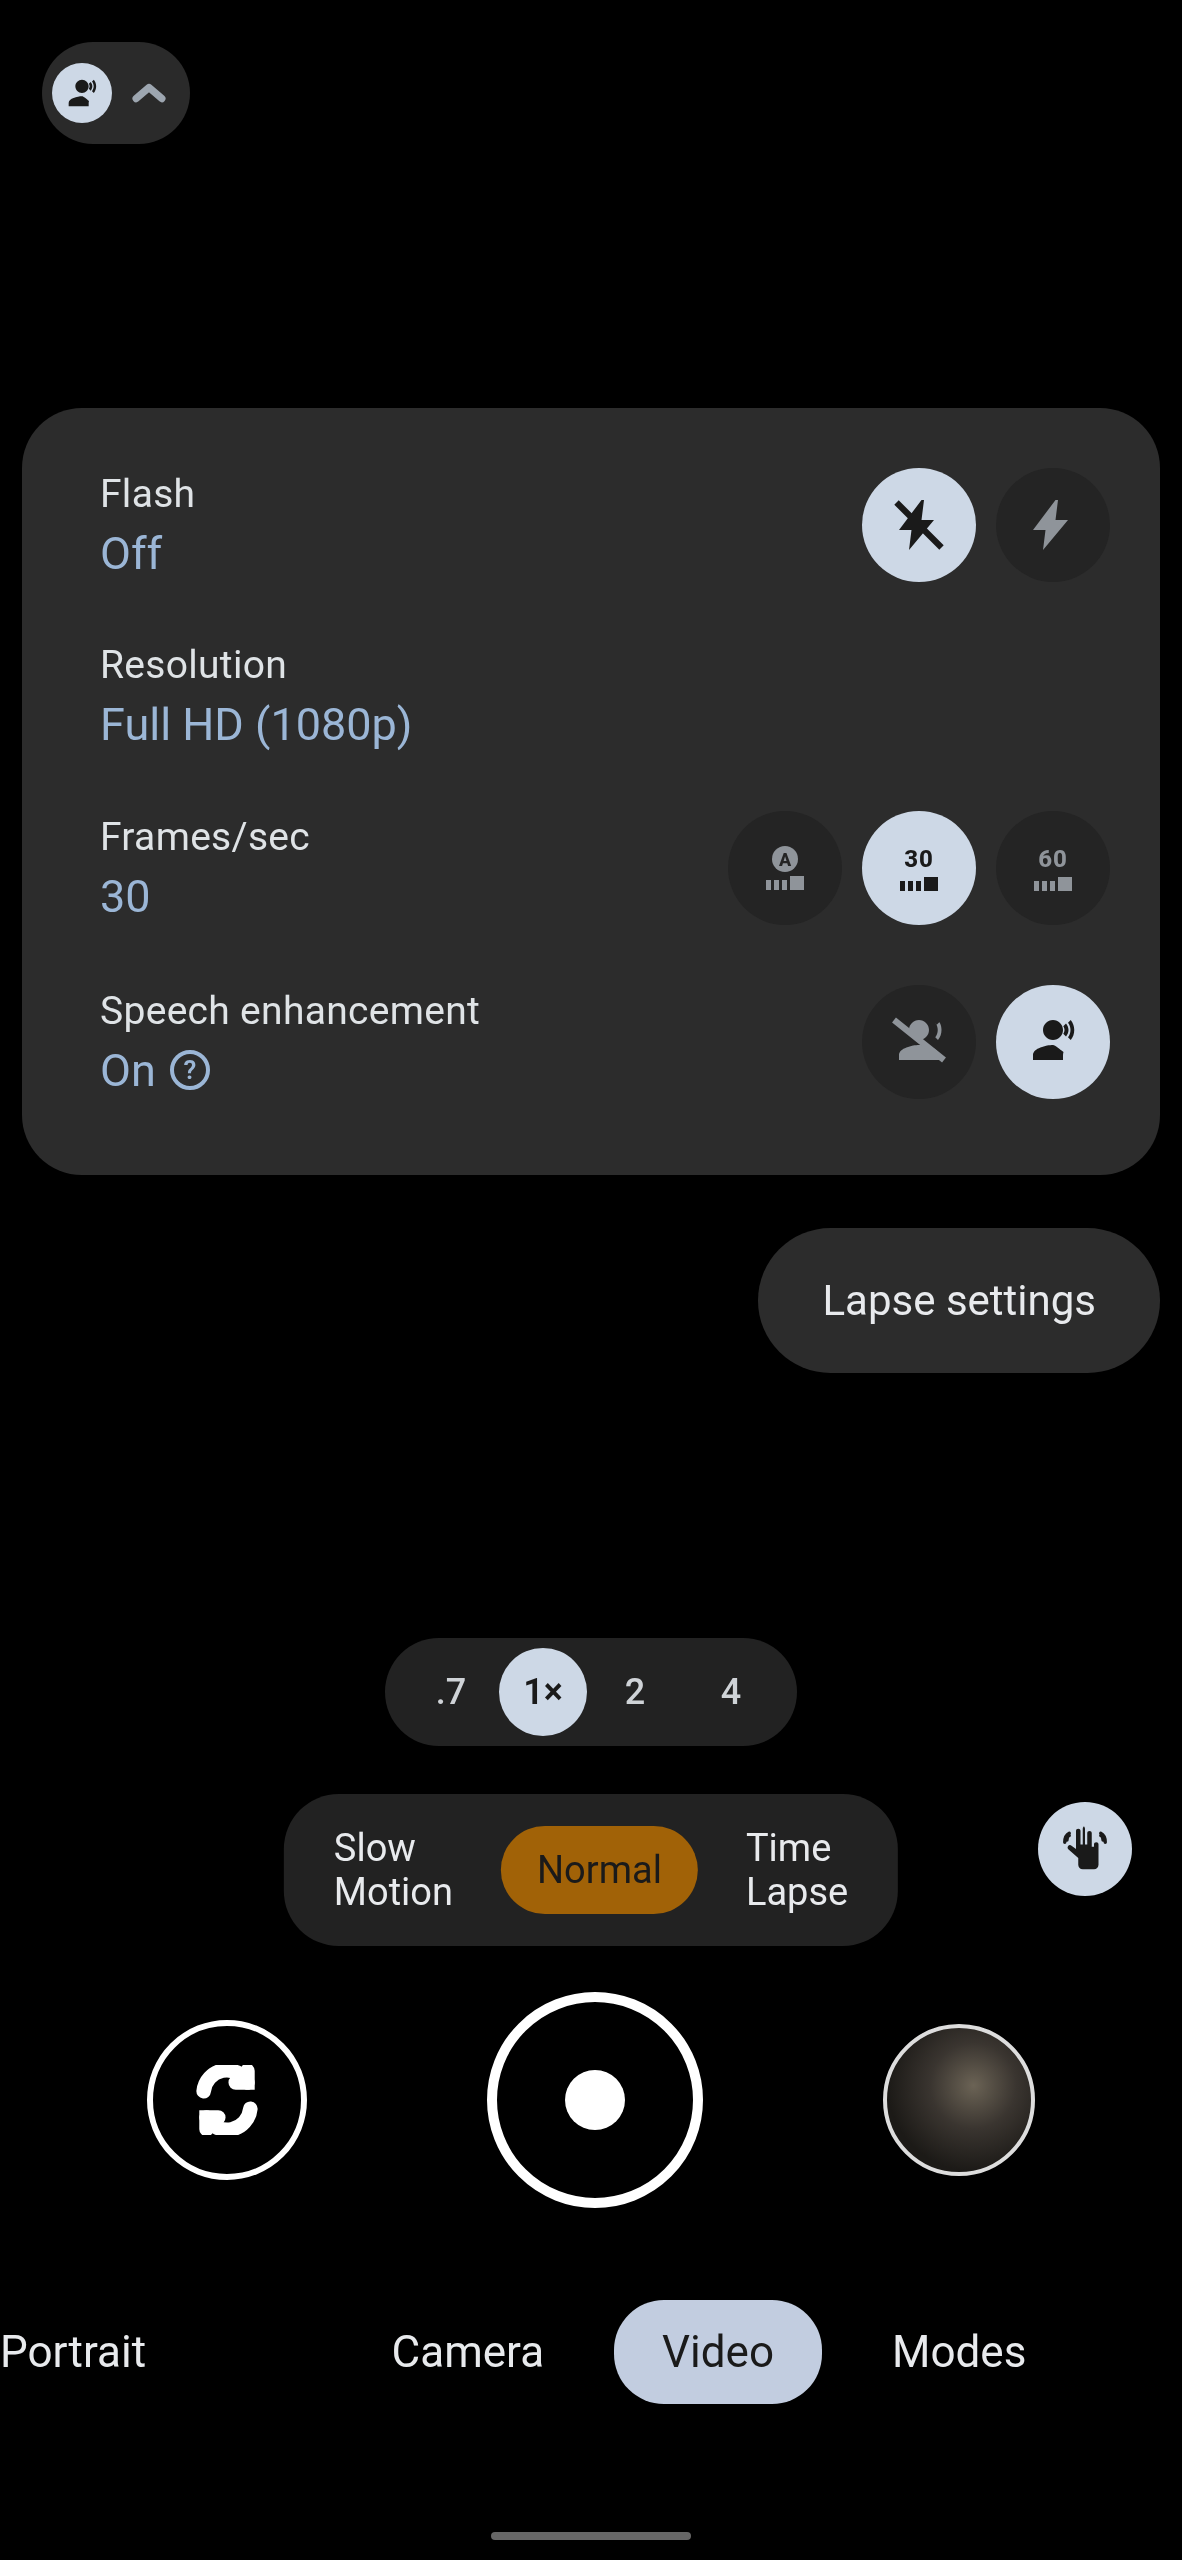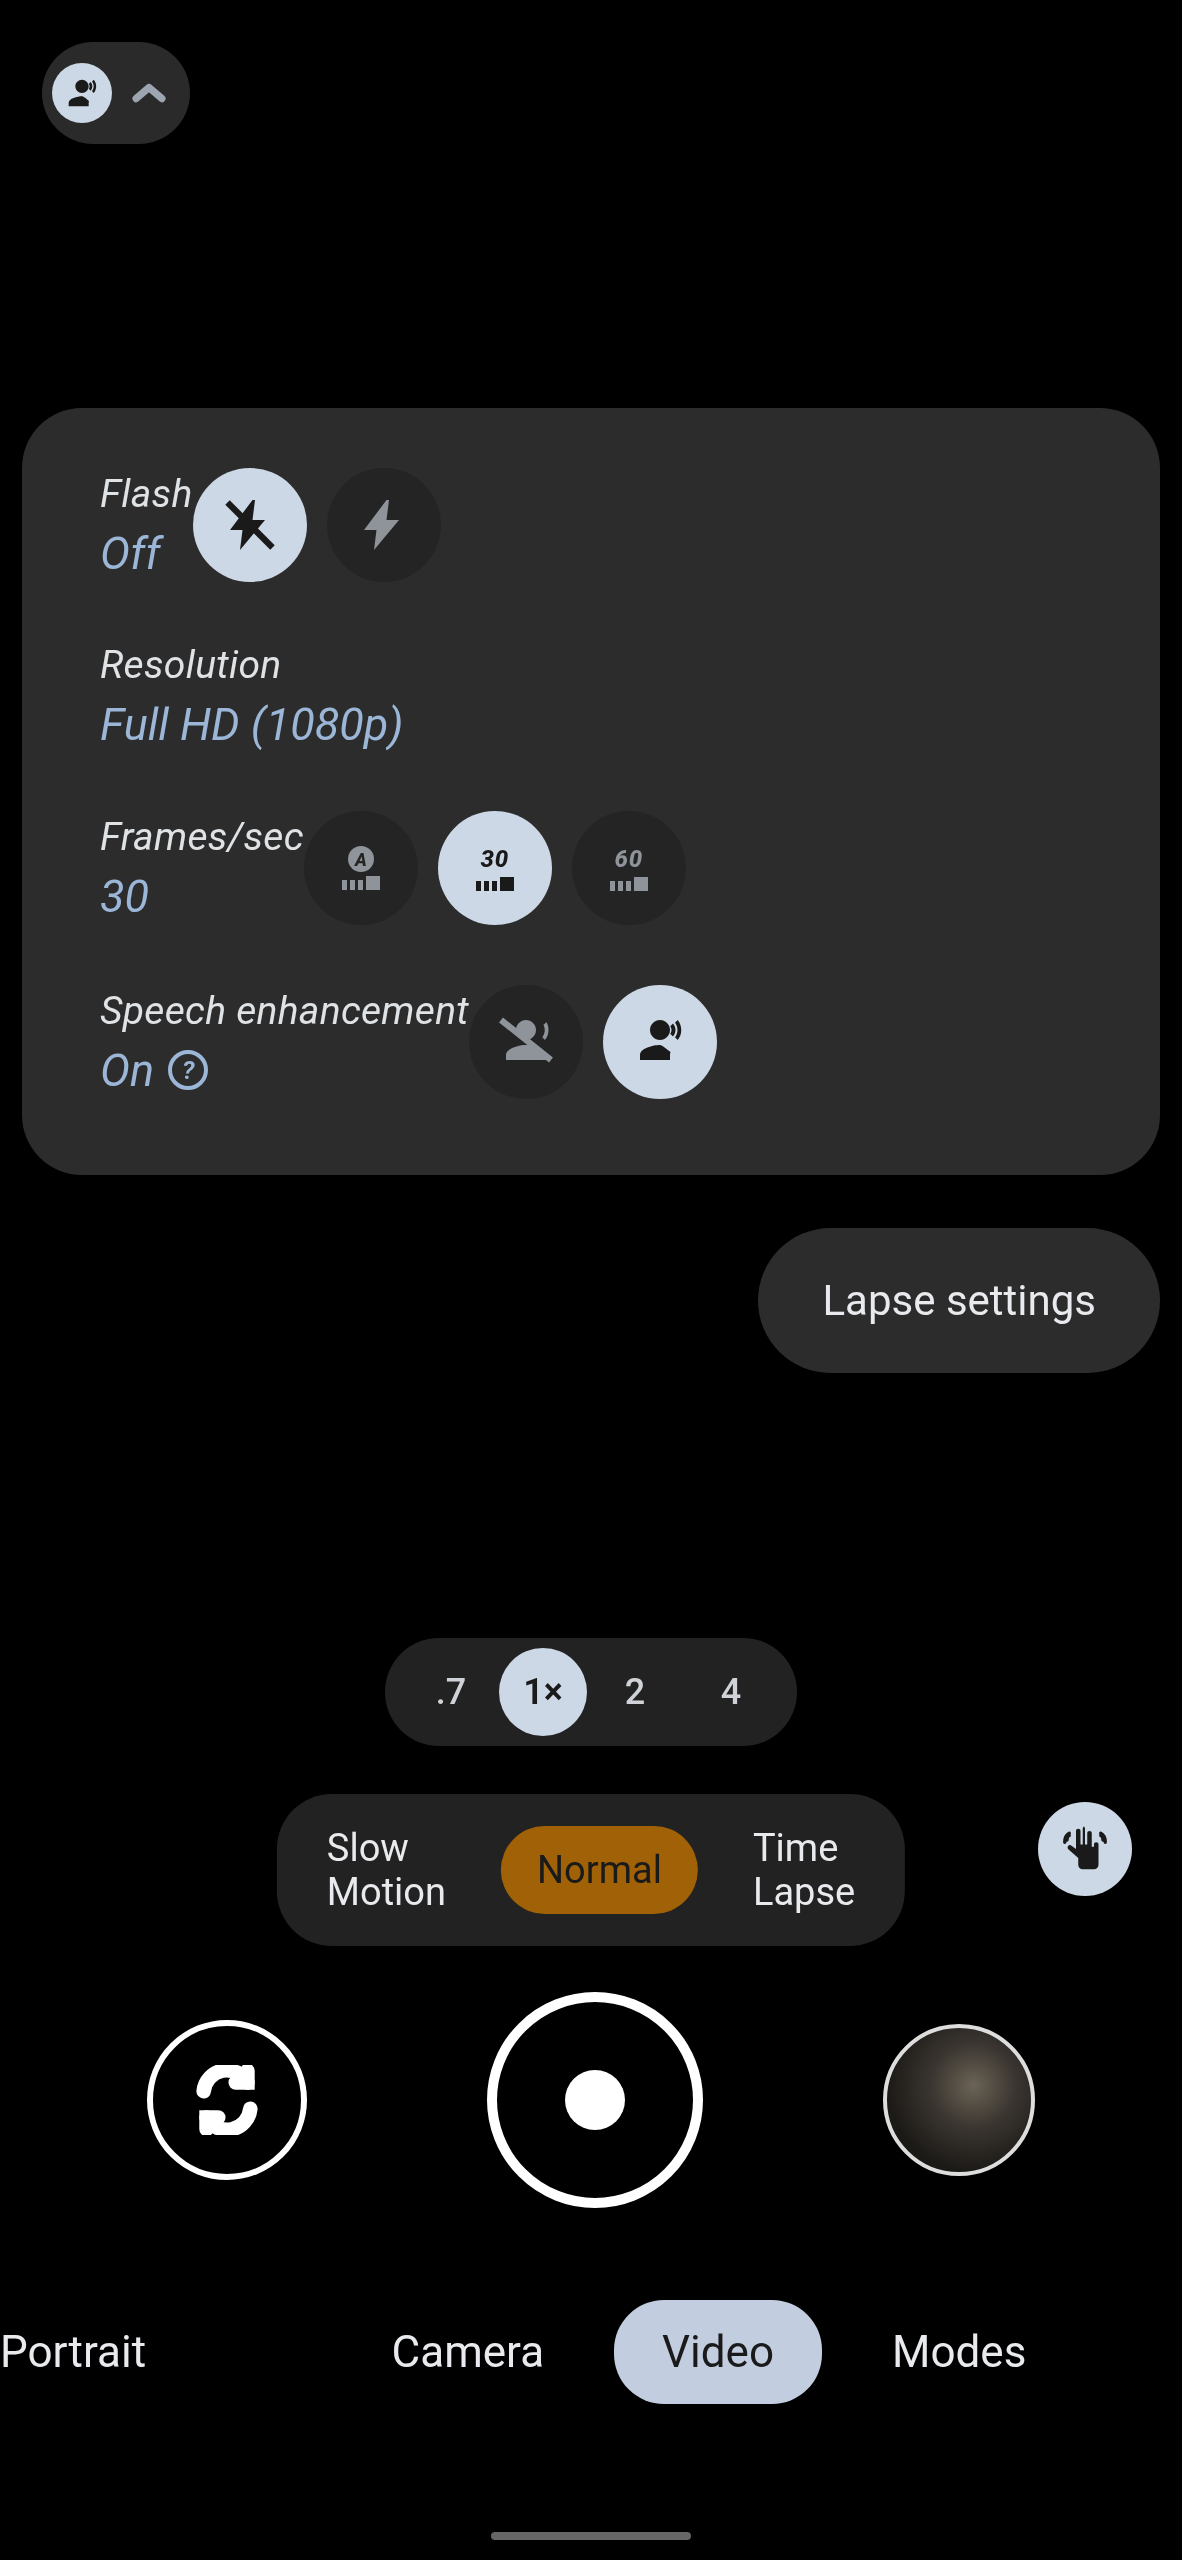--- a/index.html
+++ b/index.html
@@ -38,22 +38,22 @@
     top: 408px;
     left: 22px;
     right: 22px;
     background: #2c2c2c;
     border-radius: 60px;
     padding: 60px 50px 60px 78px;
   }
   .row {
     display: flex;
     align-items: center;
+    justify-content: space-between;
     margin-bottom: 60px;
-    font-style: italic;
   }
   .row:last-child { margin-bottom: 16px; }
   .row .labels { display:flex; flex-direction:column; gap:10px; }
   .row .name { color: #dfe3e6; font-size: 39px; letter-spacing: 0.3px; }
   .row .val { color: #9bb6d6; font-size: 45px; }
   .row .val-line { display:flex; align-items:center; gap:14px; }
   .help-icon { width:40px; height:40px; border:4px solid #9bb6d6; border-radius:50%; display:flex; align-items:center; justify-content:center; color:#9bb6d6; font-size:26px; font-weight:600; }
 
   .opts { display:flex; gap:20px; align-items:center; }
   .opt {
@@ -125,21 +125,21 @@
   .mode-bar {
     position: absolute;
     top: 1794px;
     left: 50%;
     transform: translateX(-50%);
     background:#222;
     border-radius: 55px;
     display:flex;
     align-items:center;
     padding: 10px 14px;
-    gap: 19px;
+    gap: 12px;
   }
   .mode-item {
     padding: 22px 36px;
     color:#e8eaed; font-size:38px;
     border-radius: 50px;
   }
   .mode-item.sel { background:#a16207; color:#1a1a1a; }
 
   .palm-btn {
     position: absolute;

